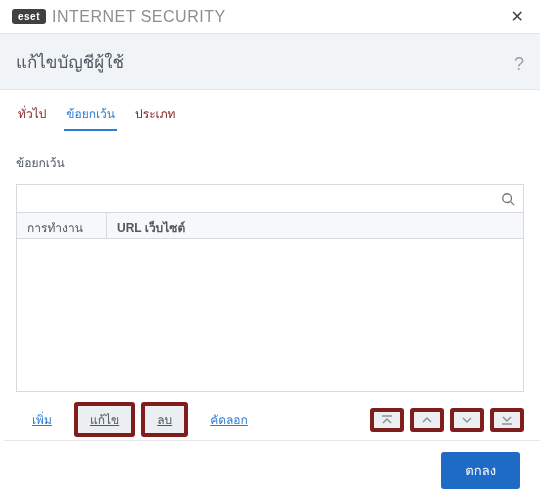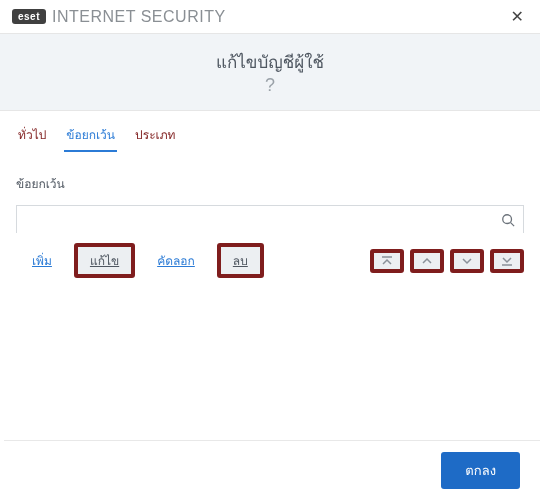--- a/index.html
+++ b/index.html
@@ -4,21 +4,21 @@
 <style>
   * { box-sizing: border-box; margin: 0; padding: 0; font-family: "Segoe UI", Tahoma, sans-serif; }
   body { width: 540px; height: 500px; background: #fff; color: #333; font-size: 12px; overflow: hidden; }
 
   .titlebar { display: flex; align-items: center; height: 34px; padding: 0 12px; border-bottom: 1px solid #e6e6e6; }
   .brand-badge { background: #404040; color: #fff; font-weight: bold; font-size: 10px; padding: 2px 6px; border-radius: 3px; letter-spacing: 0.5px; }
   .brand-text { color: #8a8f94; font-size: 16px; letter-spacing: 0.5px; margin-left: 6px; }
   .titlebar-spacer { flex: 1; }
   .close-btn { cursor: pointer; font-size: 16px; color: #444; padding: 4px; line-height: 1; }
 
-  .header { background: #f1f4f7; padding: 14px 16px; border-bottom: 1px solid #e6e6e6; display: flex; align-items: center; flex-direction: column; }
+  .header { background: #f1f4f7; padding: 14px 16px; border-bottom: 1px solid #e6e6e6; display: flex; align-items: flex-end; }
   .header-title { font-size: 17px; color: #4f5761; flex: 1; }
   .help-btn { color: #9aa1a8; font-size: 18px; cursor: pointer; }
 
   .tabs { display: flex; gap: 16px; padding: 8px 16px 0 16px; }
   .tab { font-size: 12px; color: #7f1d1d; padding: 6px 2px; cursor: pointer; border-bottom: 2px solid transparent; }
   .tab.active { color: #2b7bd6; border-bottom-color: #2b7bd6; }
 
   .content { padding: 12px 16px; }
   .section-label { font-size: 12px; color: #4f5761; margin: 10px 0 12px 0; }
 
@@ -76,26 +76,35 @@
   <div class="search-row">
     <input class="search-input" type="text" placeholder="" style="">
     <div class="search-btn">
       <svg viewBox="0 0 16 16" fill="none" stroke="currentColor" stroke-width="1.5">
         <circle cx="7" cy="7" r="5"></circle>
           <line x1="11" y1="11" x2="15" y2="15"></line>
       </svg>
     </div>
   </div>
 
+  <div class="table-wrap">
+    <div class="thead">
+      <div class="th col1">การทำงาน</div>
+      <div class="th col2">URL เว็บไซต์</div>
+    </div>
+    <div class="tbody">
+      <div class="empty-row"></div>
+    </div>
+  </div>
 
   <div class="action-bar">
     <button class="btn link">เพิ่ม</button>
     <button class="btn">แก้ไข</button>
+    <button class="btn">ลบ</button>
     <button class="btn link">คัดลอก</button>
-    <button class="btn">ลบ</button>
     <div class="action-spacer"></div>
     <button class="btn icon">
       <svg viewBox="0 0 14 12" fill="none" stroke="currentColor" stroke-width="1.5">
           <line x1="2" y1="2" x2="12" y2="2"></line>
           <polyline points="3,9 7,5 11,9"></polyline>
         </svg>
     </button>
     <button class="btn icon">
       <svg viewBox="0 0 14 12" fill="none" stroke="currentColor" stroke-width="1.5">
           <polyline points="3,8 7,4 11,8"></polyline>

